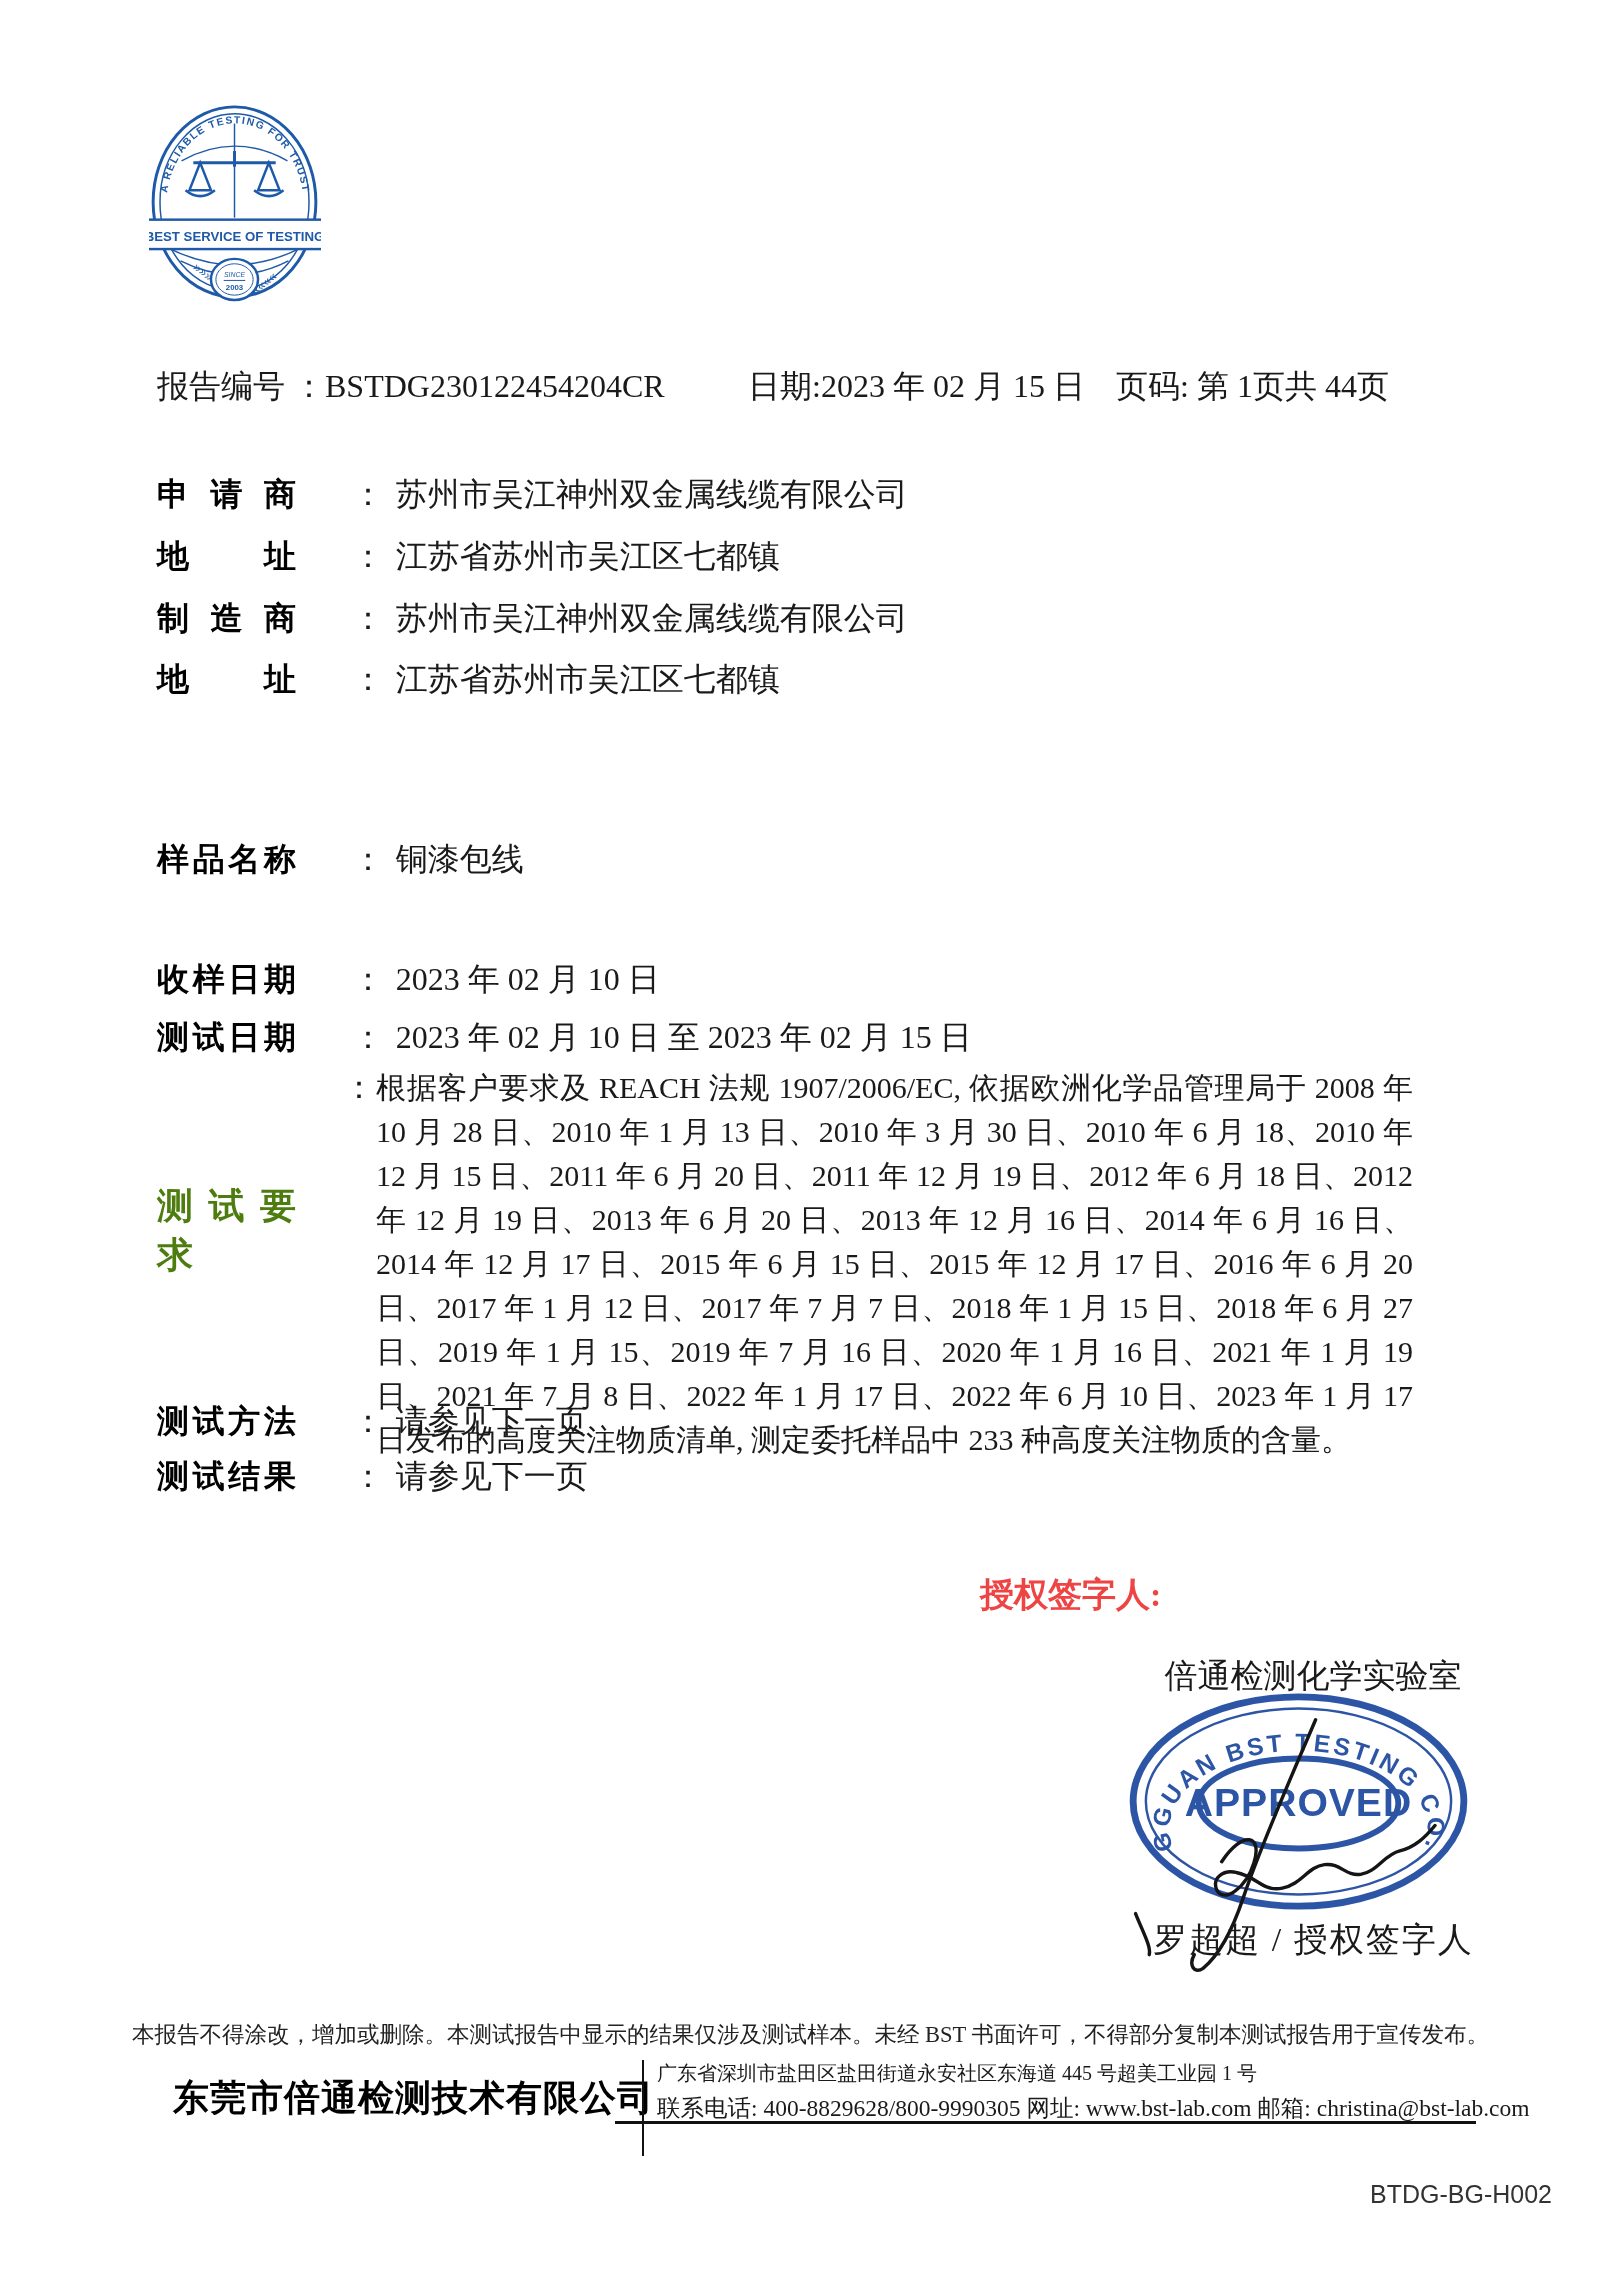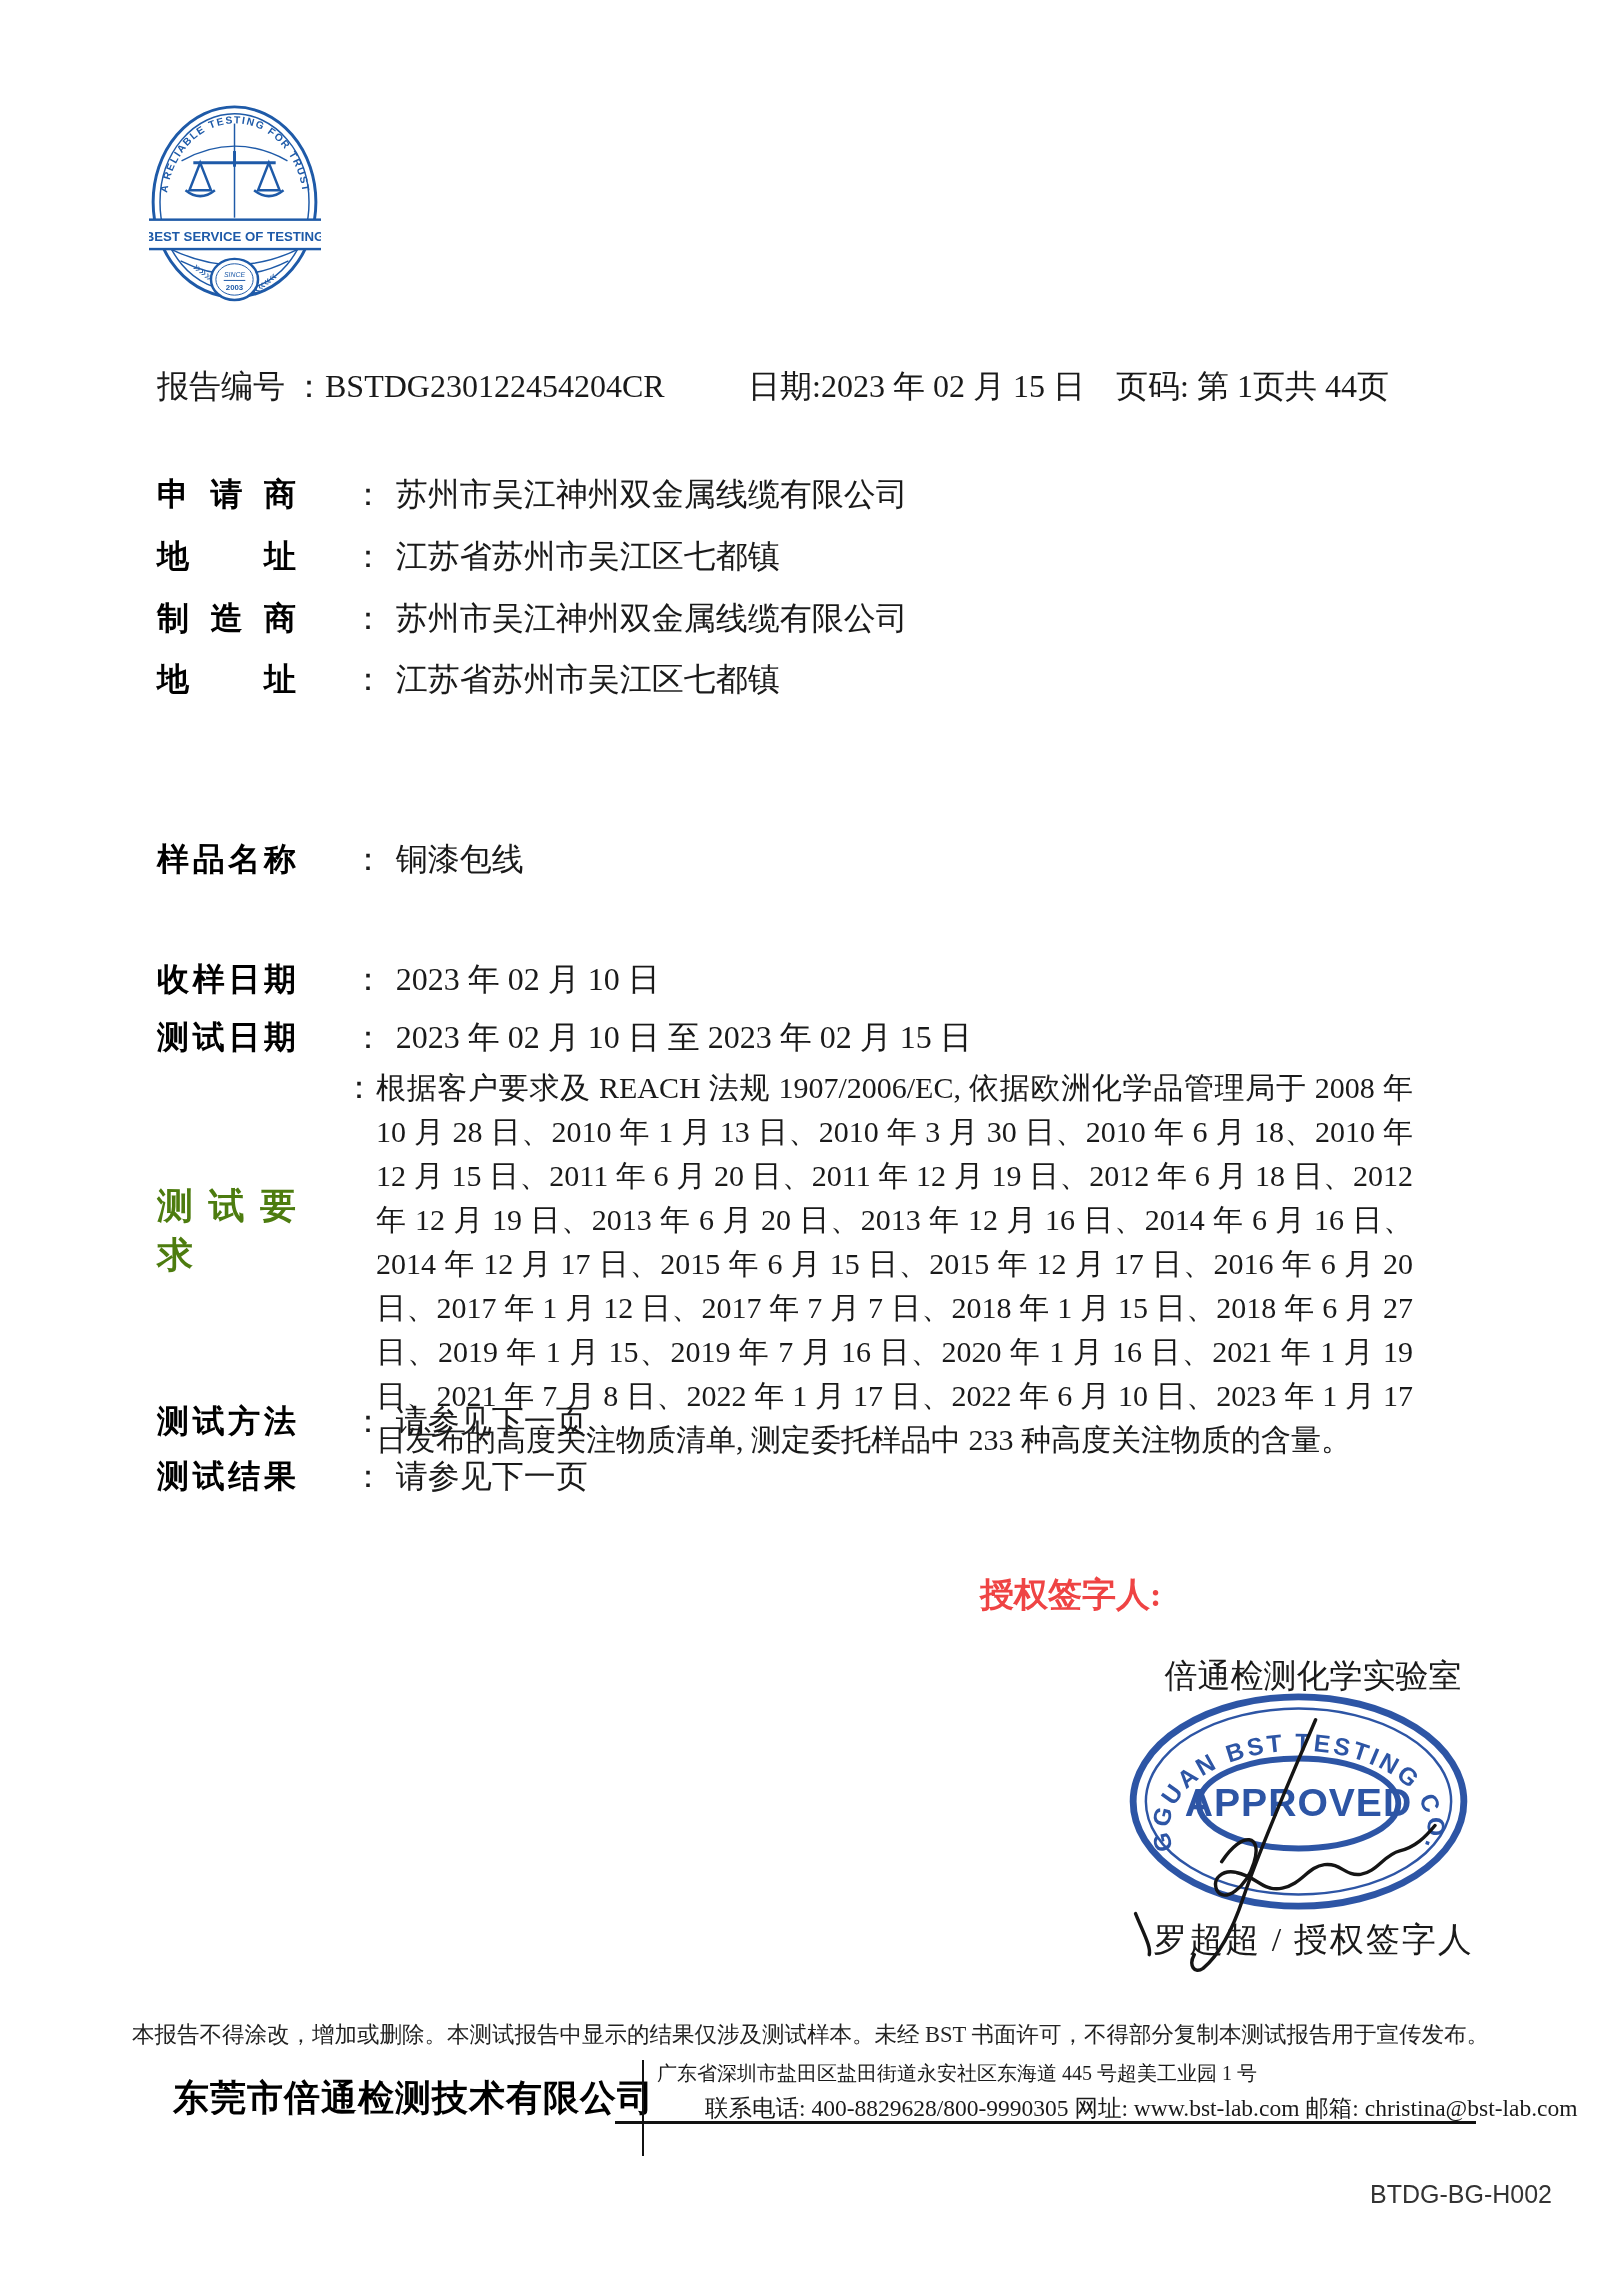--- a/index.html
+++ b/index.html
@@ -49,21 +49,21 @@
   .lab-name{left:1068px;top:1654px;width:490px;text-align:center;font-size:33px;}
   .signer{left:1039px;top:1917px;width:549px;text-align:center;font-size:34px;
     letter-spacing:2px;}
   
   .disclaimer{left:0;top:2019px;width:1621px;text-align:center;
     font-size:22.5px;color:#222;}
   .f-company{left:173px;top:2074px;font-size:36px;font-weight:bold;color:#000;
     letter-spacing:1px;}
   .f-vline{left:642px;top:2060px;width:2px;height:96px;background:#111;}
   .f-addr1{left:657px;top:2060px;font-size:20px;white-space:nowrap;}
-  .f-addr2{left:657px;top:2092px;font-size:23.5px;white-space:nowrap;margin-left:48px;}
+  .f-addr2{left:657px;top:2092px;font-size:23.5px;white-space:nowrap;}
   .f-hline{left:615px;top:2121px;width:861px;height:2.9px;background:#111;}
   .f-code{left:1370px;top:2180px;font-size:25px;color:#333;
     font-family:"Liberation Sans", sans-serif;}
   svg text{font-family:"Liberation Sans", sans-serif;}
 </style>
 </head>
 <body>
 
 <div id="page">
 

